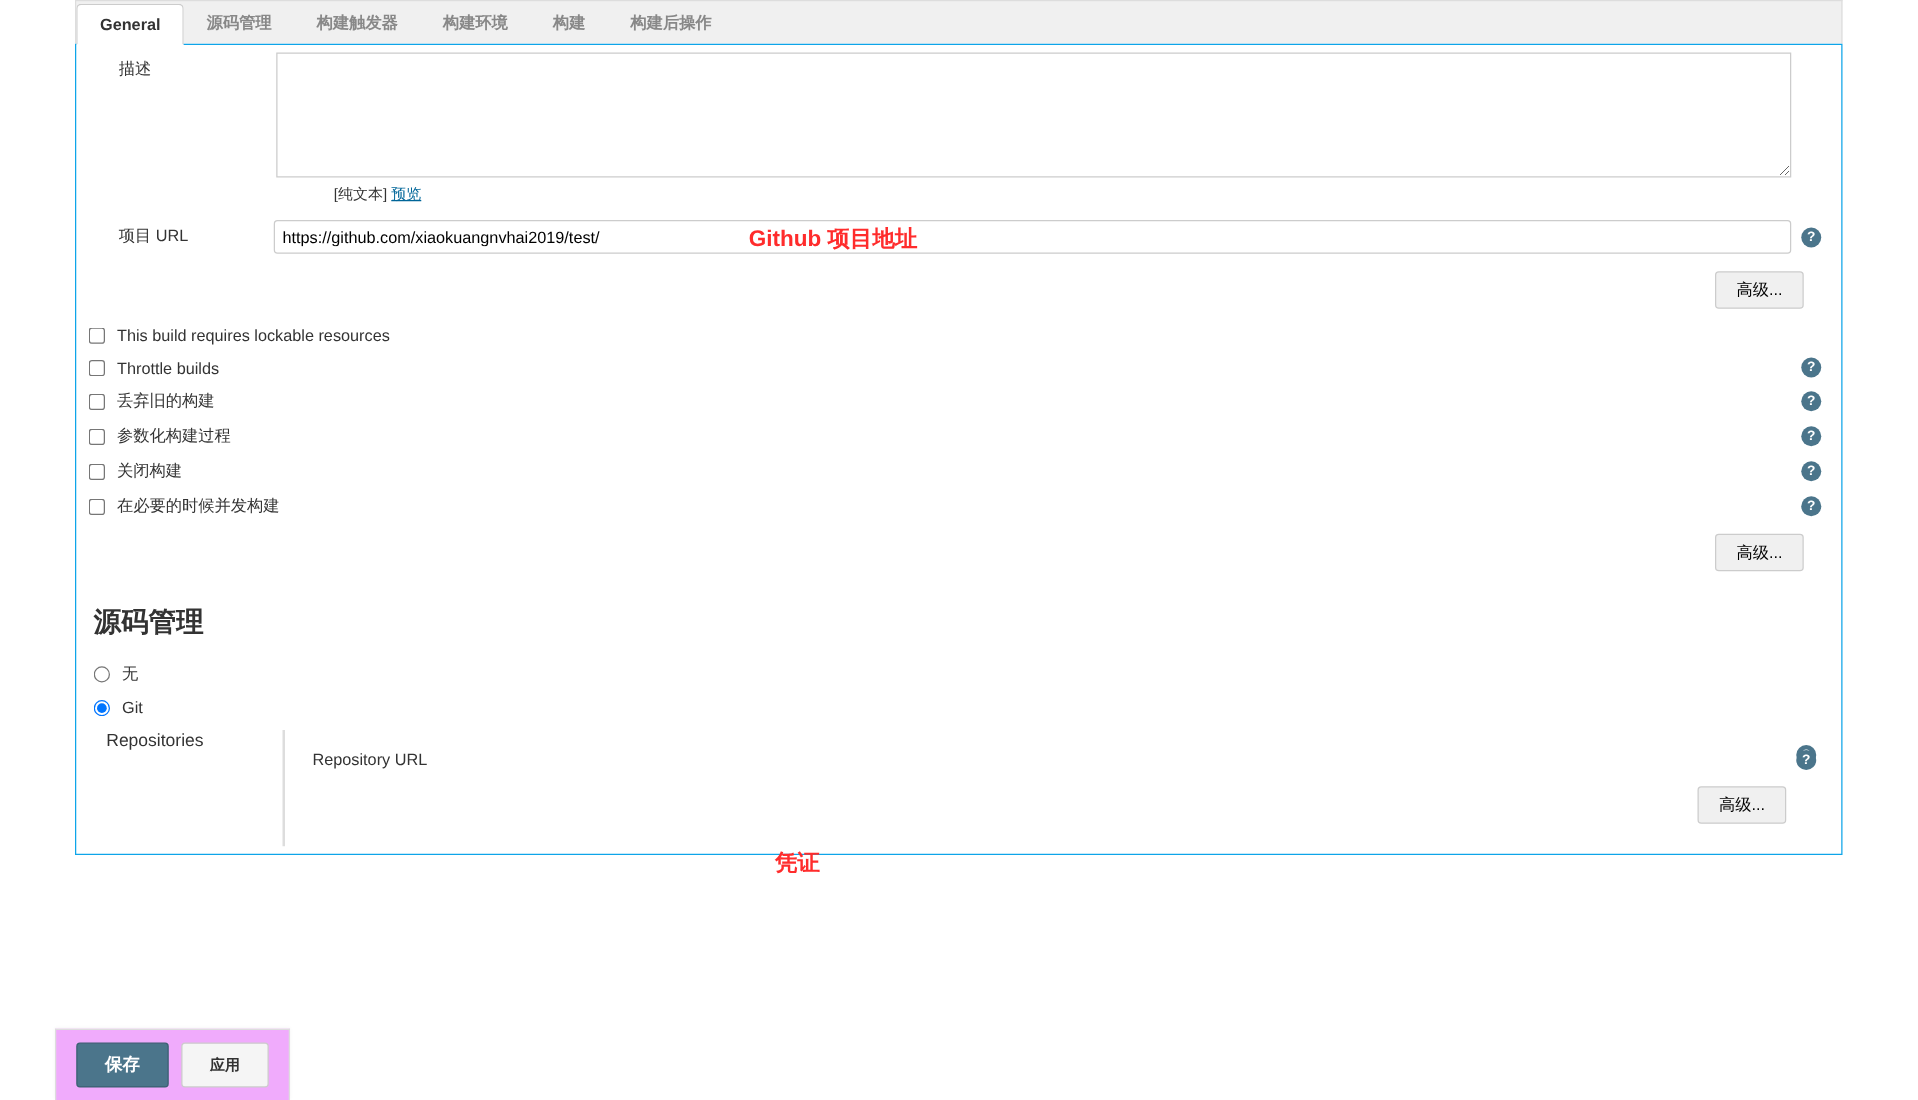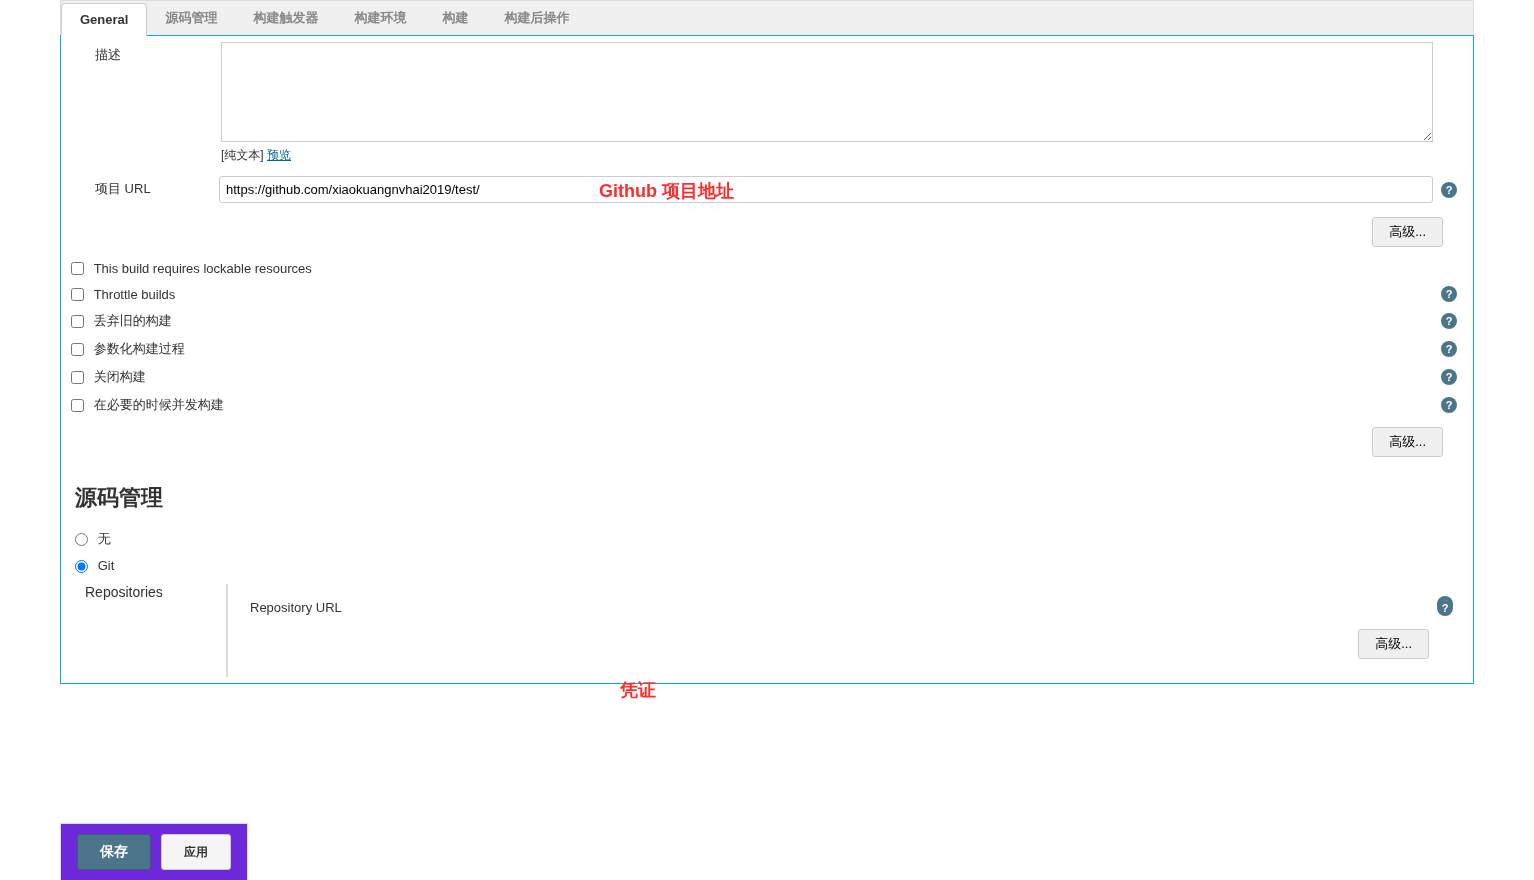--- a/index.html
+++ b/index.html
@@ -7,21 +7,21 @@
 .page { width: 1534px; margin: 0 auto; background: #fff; padding: 0 0 60px 0; }
 .main-panel { margin: 0 60px 0 60px; }
 .tab-bar { display: flex; background: #f0f0f0; border: 1px solid #ddd; border-bottom: none; height: 35px; align-items: flex-end; }
 .tab { padding: 8px 18px; color: #888; font-weight: bold; cursor: pointer; font-size: 13px; }
 .tab.active { background: #fff; border: 1px solid #ccc; border-bottom: 1px solid #fff; color: #333; border-radius: 4px 4px 0 0; position: relative; bottom: -1px; }
 .tab-content { border: 1px solid #0ea5e9; background: #fff; }
 .row { display: flex; padding: 6px 10px; position: relative; }
 .row-label { width: 150px; padding: 4px 10px 0 24px; font-size: 13px; }
 .row-body { flex: 1; padding-right: 30px; position: relative; }
 textarea.desc { width: 100%; height: 100px; border: 1px solid #ccc; resize: both; padding: 4px; font-family: inherit; }
-.hint { font-size: 12px; color: #333; margin-top: 2px; }
+.hint { font-size: 12px; color: #333; margin-top: 2px; margin-left: 46px; }
 .hint a { color: #069; text-decoration: underline; }
 .chk-row { padding: 5px 10px 5px 10px; position: relative; }
 .chk-row input[type=checkbox] { margin-right: 6px; vertical-align: middle; }
 .chk-row label { font-size: 13px; vertical-align: middle; }
 .help-icon { position: absolute; right: 16px; top: 50%; transform: translateY(-50%); width: 16px; height: 16px; border-radius: 50%; background: #4b758b; color: #fff; font-size: 11px; font-weight: bold; text-align: center; line-height: 16px; cursor: pointer; }
 input[type=text].wide { width: 100%; border: 1px solid #ccc; padding: 5px 6px; font-size: 13px; border-radius: 3px; }
 .annot { position: absolute; color: #ff2c2c; font-weight: bold; font-size: 18px; pointer-events: none; }
 .btn-adv-row { text-align: right; padding: 8px 30px 8px 10px; }
 .btn-adv { background: #f0f0f0; border: 1px solid #ccc; padding: 5px 16px; font-size: 13px; cursor: pointer; border-radius: 3px; }
 .section-title { font-size: 22px; font-weight: bold; padding: 18px 10px 12px 14px; }
@@ -30,21 +30,21 @@
 .repo-panel { display: flex; padding: 6px 10px 6px 0; position: relative; }
 .repo-left { width: 165px; padding-left: 24px; font-size: 14px; }
 .repo-box { flex: 1; border-left: 2px solid #ddd; padding: 10px 34px 10px 22px; position: relative; }
 .frow { display: flex; align-items: center; padding: 6px 0; position: relative; }
 .frow-label { width: 115px; font-size: 13px; }
 .frow-body { flex: 1; display: flex; align-items: center; gap: 8px; position: relative; }
 select.sel { border: 1px solid #ccc; padding: 4px 6px; font-size: 13px; background: #fff; max-width: 160px; }
 .btn-add { background: #f0f0f0; border: 1px solid #ccc; padding: 4px 10px; font-size: 12px; cursor: pointer; border-radius: 3px; display: inline-flex; align-items: center; gap: 5px; }
 .key-icon { width: 12px; height: 12px; display: inline-block; }
 .key-icon svg { width: 12px; height: 12px; }
-.footer-bar { position: fixed; bottom: 0; left: 60px; background: #6d28d9; padding: 10px 16px; border: 1px solid #ddd; border-bottom: none; display: flex; gap: 10px; box-shadow: 0 -1px 3px rgba(0,0,0,.05); margin-top: 41px; }
+.footer-bar { position: fixed; bottom: 0; left: 44px; background: #f0abfc; padding: 10px 16px; border: 1px solid #ddd; border-bottom: none; display: flex; gap: 10px; box-shadow: 0 -1px 3px rgba(0,0,0,.05); margin-top: 41px; }
 .btn-save { background: #4b758b; color: #fff; border: 1px solid #3a5f72; padding: 8px 22px; font-size: 14px; font-weight: bold; cursor: pointer; border-radius: 3px; }
 .btn-apply { background: #f5f5f5; color: #333; border: 1px solid #ccc; padding: 1px 22px; font-size: 12px; font-weight: bold; cursor: pointer; border-radius: 3px; }
 .caret { display: inline-block; width: 0; height: 0; border-left: 4px solid transparent; border-right: 4px solid transparent; border-top: 5px solid #666; margin-left: 4px; vertical-align: middle; }
 .arrow-ssh { position: absolute; left: 378px; top: -20px; width: 300px; height: 40px; pointer-events: none; }
 </style>
 </head>
 <body>
 
 <div class="page">
   <div class="main-panel">

